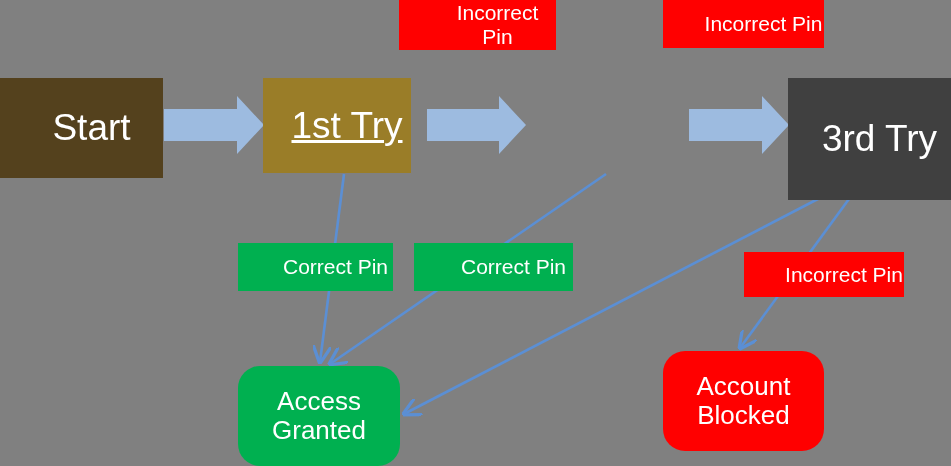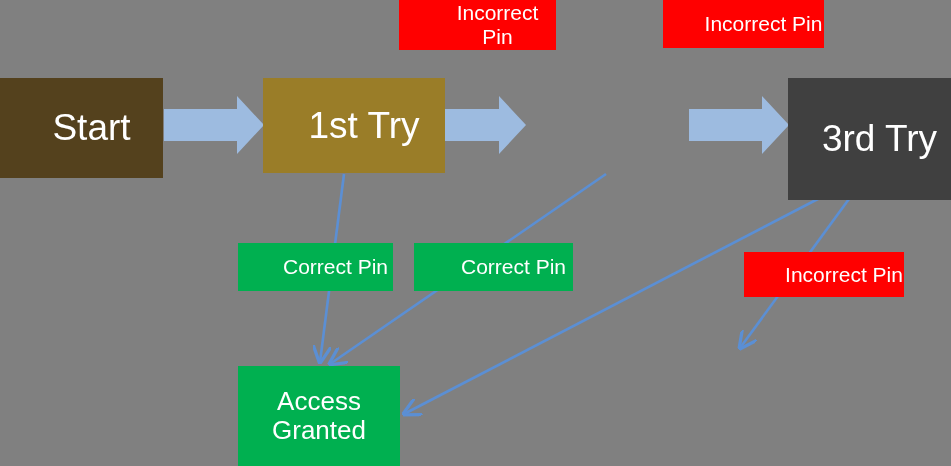--- a/index.html
+++ b/index.html
@@ -38,20 +38,21 @@
   }
   .label-chip {
     font-size: 21px;
     font-weight: 400;
     z-index: 4;
     padding-left: 40px;
   }
   .terminal {
     font-size: 26px;
     font-weight: 400;
+    border-radius: 22px;
   }
   #edge-layer {
     position: absolute;
     left: 0;
     top: 0;
     width: 951px;
     height: 466px;
     z-index: 2;
   }
   #blockarrow-layer {
@@ -87,21 +88,21 @@
       <path d="M 606 174 L 330 364"></path>
       <path d="M 868 173 L 404 414"></path>
       <path d="M 868 173 L 740 348"></path>
     </g>
   </svg>
 
   <div class="node stage" style="left:0px; top:78px; width:163px; height:100px; background:#54411d;">
     <span>Start</span>
   </div>
 
-  <div class="node stage" style="left:263px; top:78px; width:182px; height:95px; background:#9a7d28;">
+  <div class="node stage" style="left:263px; top:78px; width:148px; height:95px; background:#9a7d28;text-decoration:underline;">
     <span>1st Try</span>
   </div>
 
 
   <div class="node stage" style="left:788px; top:78px; width:163px; height:122px; background:#404040;">
     <span>3rd Try</span>
   </div>
 
   <div class="node label-chip" style="left:399px; top:0px; width:157px; height:50px; background:#ff0000;">
     <span>Incorrect Pin</span>
@@ -121,14 +122,18 @@
 
   <div class="node label-chip" style="left:744px; top:252px; width:160px; height:45px; background:#ff0000;">
     <span>Incorrect Pin</span>
   </div>
 
   <div class="node terminal" style="left:238px; top:366px; width:162px; height:100px; background:#00b050;">
     <span>Access
 Granted</span>
   </div>
 
+  <div class="node terminal" style="left:663px; top:351px; width:161px; height:100px; background:#ff0000;">
+    <span>Account
+Blocked</span>
+  </div>
 
 </div>
 
 </body></html>

